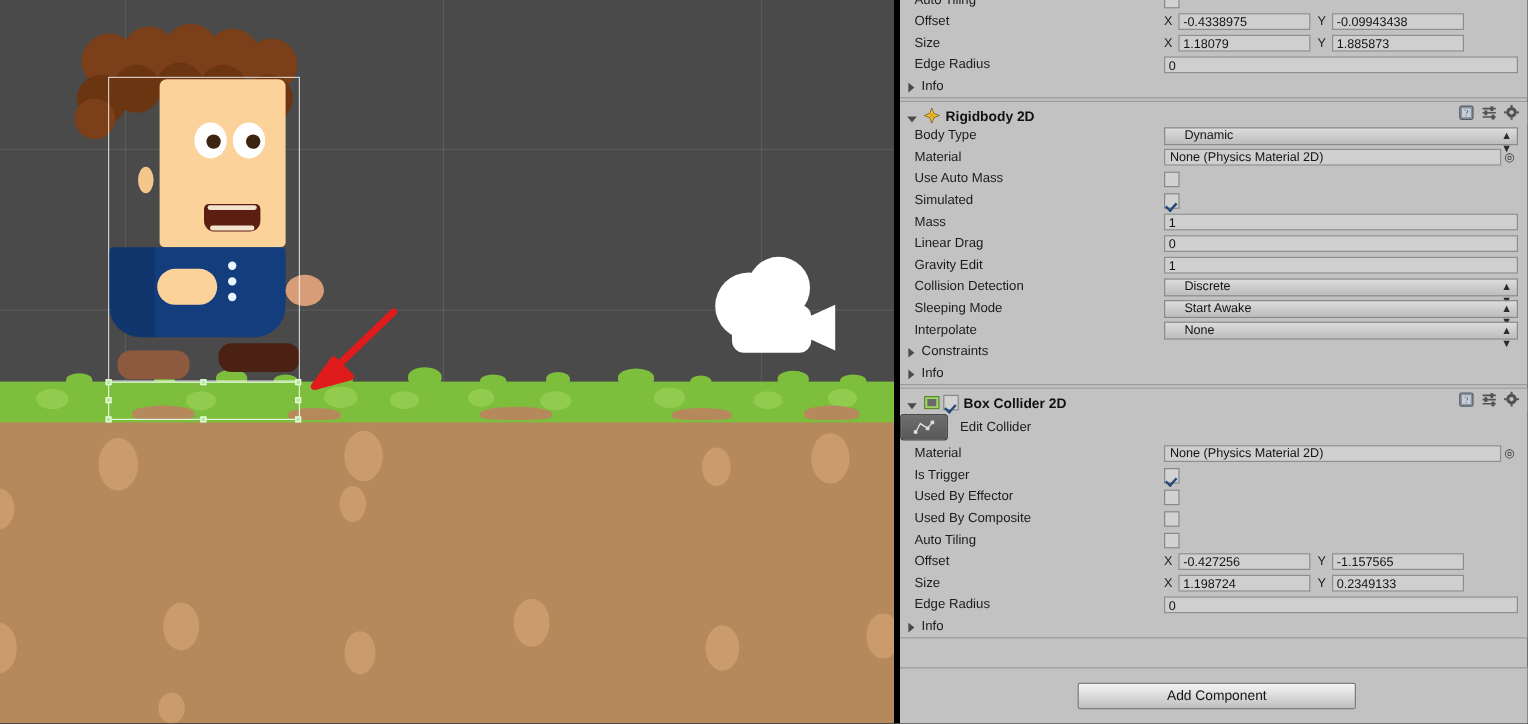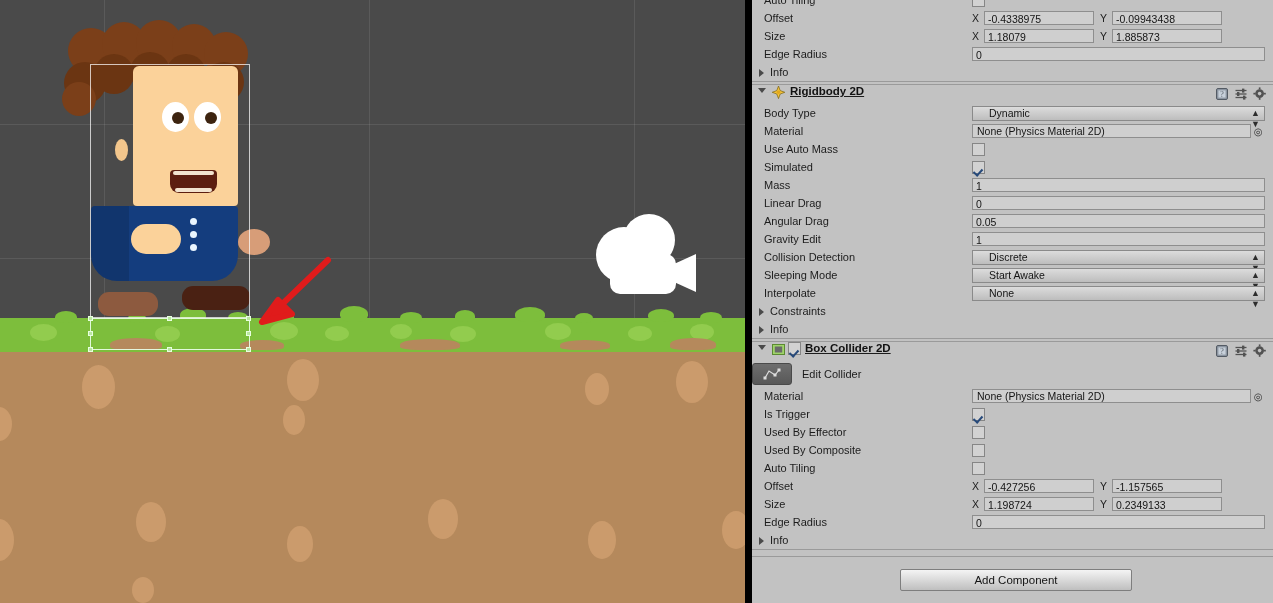--- a/index.html
+++ b/index.html
@@ -207,38 +207,37 @@
   
   #inspector {
     width: 528px;
     height: 603px;
     flex: 0 0 528px;
     background: #c2c2c2;
     color: #1c1c1c;
     font-size: 11px;
     position: relative;
     overflow: hidden;
-    border-left: 7px solid #000000;
+    border-left: 5px solid #000000;
     box-sizing: border-box;
   }
   .comp-block {
     background: #c2c2c2;
     border-top: 1px solid #9a9a9a;
     border-bottom: 1px solid #9a9a9a;
     margin-bottom: 2px;
     position: relative;
   }
   .comp-header {
     display: flex;
-    align-items: flex-start;
+    align-items: flex-end;
     height: 19px;
     padding-left: 6px;
     background: #c2c2c2;
     position: relative;
-    text-decoration: underline;
   }
   .foldout {
     width: 10px; height: 10px;
     margin-right: 3px;
     position: relative;
     flex: 0 0 10px;
   }
   .foldout::before {
     content: "";
     position: absolute;
@@ -654,26 +653,20 @@
       <div class="row">
         <div class="lbl">Mass</div>
         <div class="ctl">
             <div class="field wide">1</div>
           </div>
       </div>
       <div class="row">
         <div class="lbl">Linear Drag</div>
         <div class="ctl">
             <div class="field wide">0</div>
-          </div>
-      </div>
-      <div class="row">
-        <div class="lbl">Angular Drag</div>
-        <div class="ctl">
-            <div class="field wide">0.05</div>
           </div>
       </div>
       <div class="row">
         <div class="lbl">Gravity Edit</div>
         <div class="ctl">
             <div class="field wide">1</div>
           </div>
       </div>
       <div class="row">
         <div class="lbl">Collision Detection</div>

